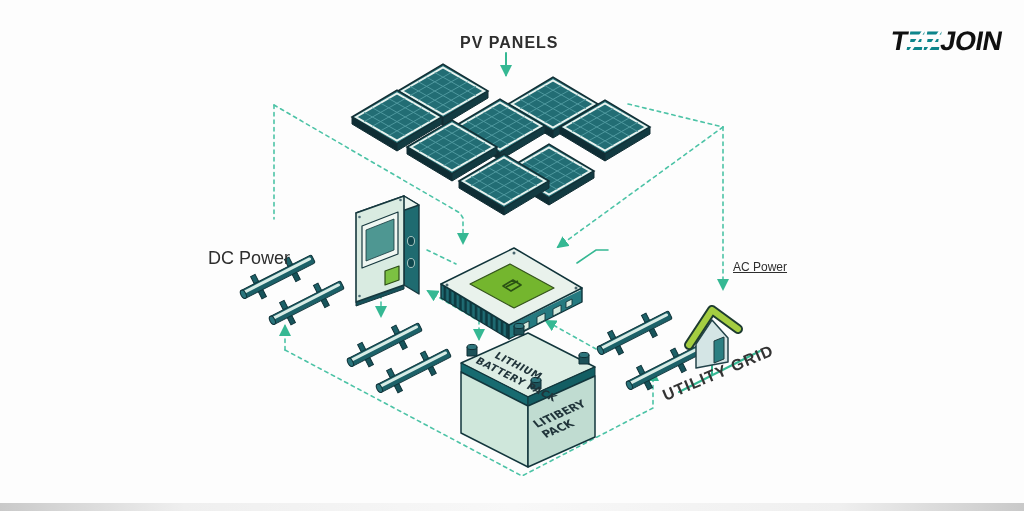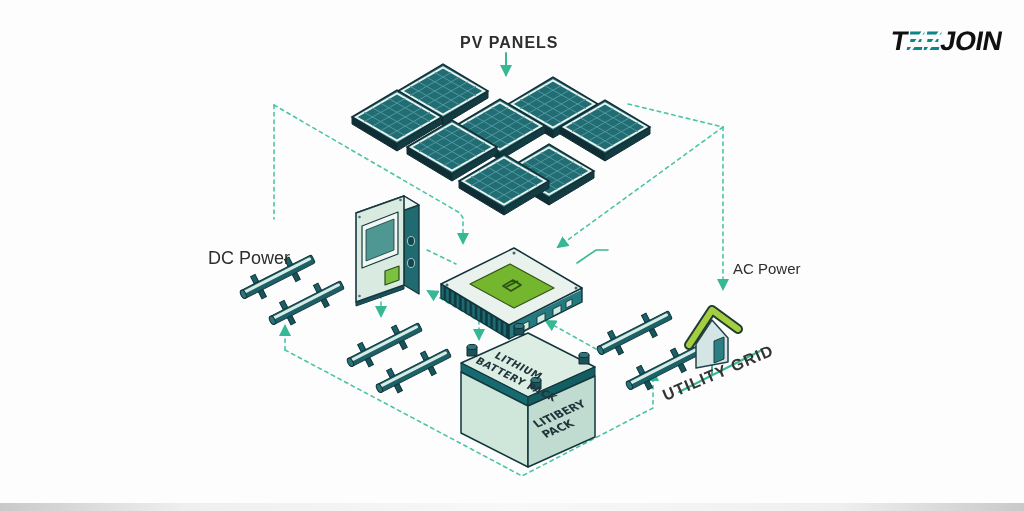--- a/index.html
+++ b/index.html
@@ -3,21 +3,21 @@
 <meta charset="utf-8">
 <style>
   html,body{margin:0;padding:0;background:#ffffff;}
   #stage{position:relative;width:1024px;height:511px;background:#fdfdfd;overflow:hidden;
          font-family:"Liberation Sans",sans-serif;color:#2d2d2d;}
   .lbl{position:absolute;white-space:nowrap;color:#2e2e2e;}
   #lbl-pv{left:460px;top:34px;font-size:16px;font-weight:700;letter-spacing:1px;}
   #lbl-dc{left:208px;top:219px;font-size:18px;font-weight:500;margin-top:29px;}
   #lbl-hybrid{left:606px;top:226px;font-size:16px;font-weight:700;letter-spacing:.5px;line-height:19px;}
   #lbl-hybrid span{display:block;}
-  #lbl-ac{left:733px;top:260px;font-size:15px;font-weight:500;}
+  #lbl-ac{left:733px;top:260px;font-size:12px;font-weight:500;text-decoration:underline;}
   #lbl-utility{left:660px;top:388px;font-size:16px;font-weight:600;letter-spacing:1.2px;
                transform:rotate(-23deg);transform-origin:0 0;color:#333;}
   #logo{position:absolute;right:22px;top:26px;display:flex;align-items:baseline;
         font-size:27px;font-weight:700;letter-spacing:-.5px;transform:skewX(-10deg);color:#101010;}
   .logo-e{color:#0d858b;position:relative;display:inline-block;}
   .logo-e::after{content:"";position:absolute;left:46%;top:6%;width:2.5px;height:86%;
                  background:#fdfdfd;transform:rotate(26deg);}
   #bottom-band{position:absolute;left:0;right:0;bottom:0;height:8px;
     background:linear-gradient(to right,#c9c9c9,#efefef 18%,#f8f8f8 50%,#efefef 82%,#c9c9c9);}
   svg{position:absolute;left:0;top:0;}

